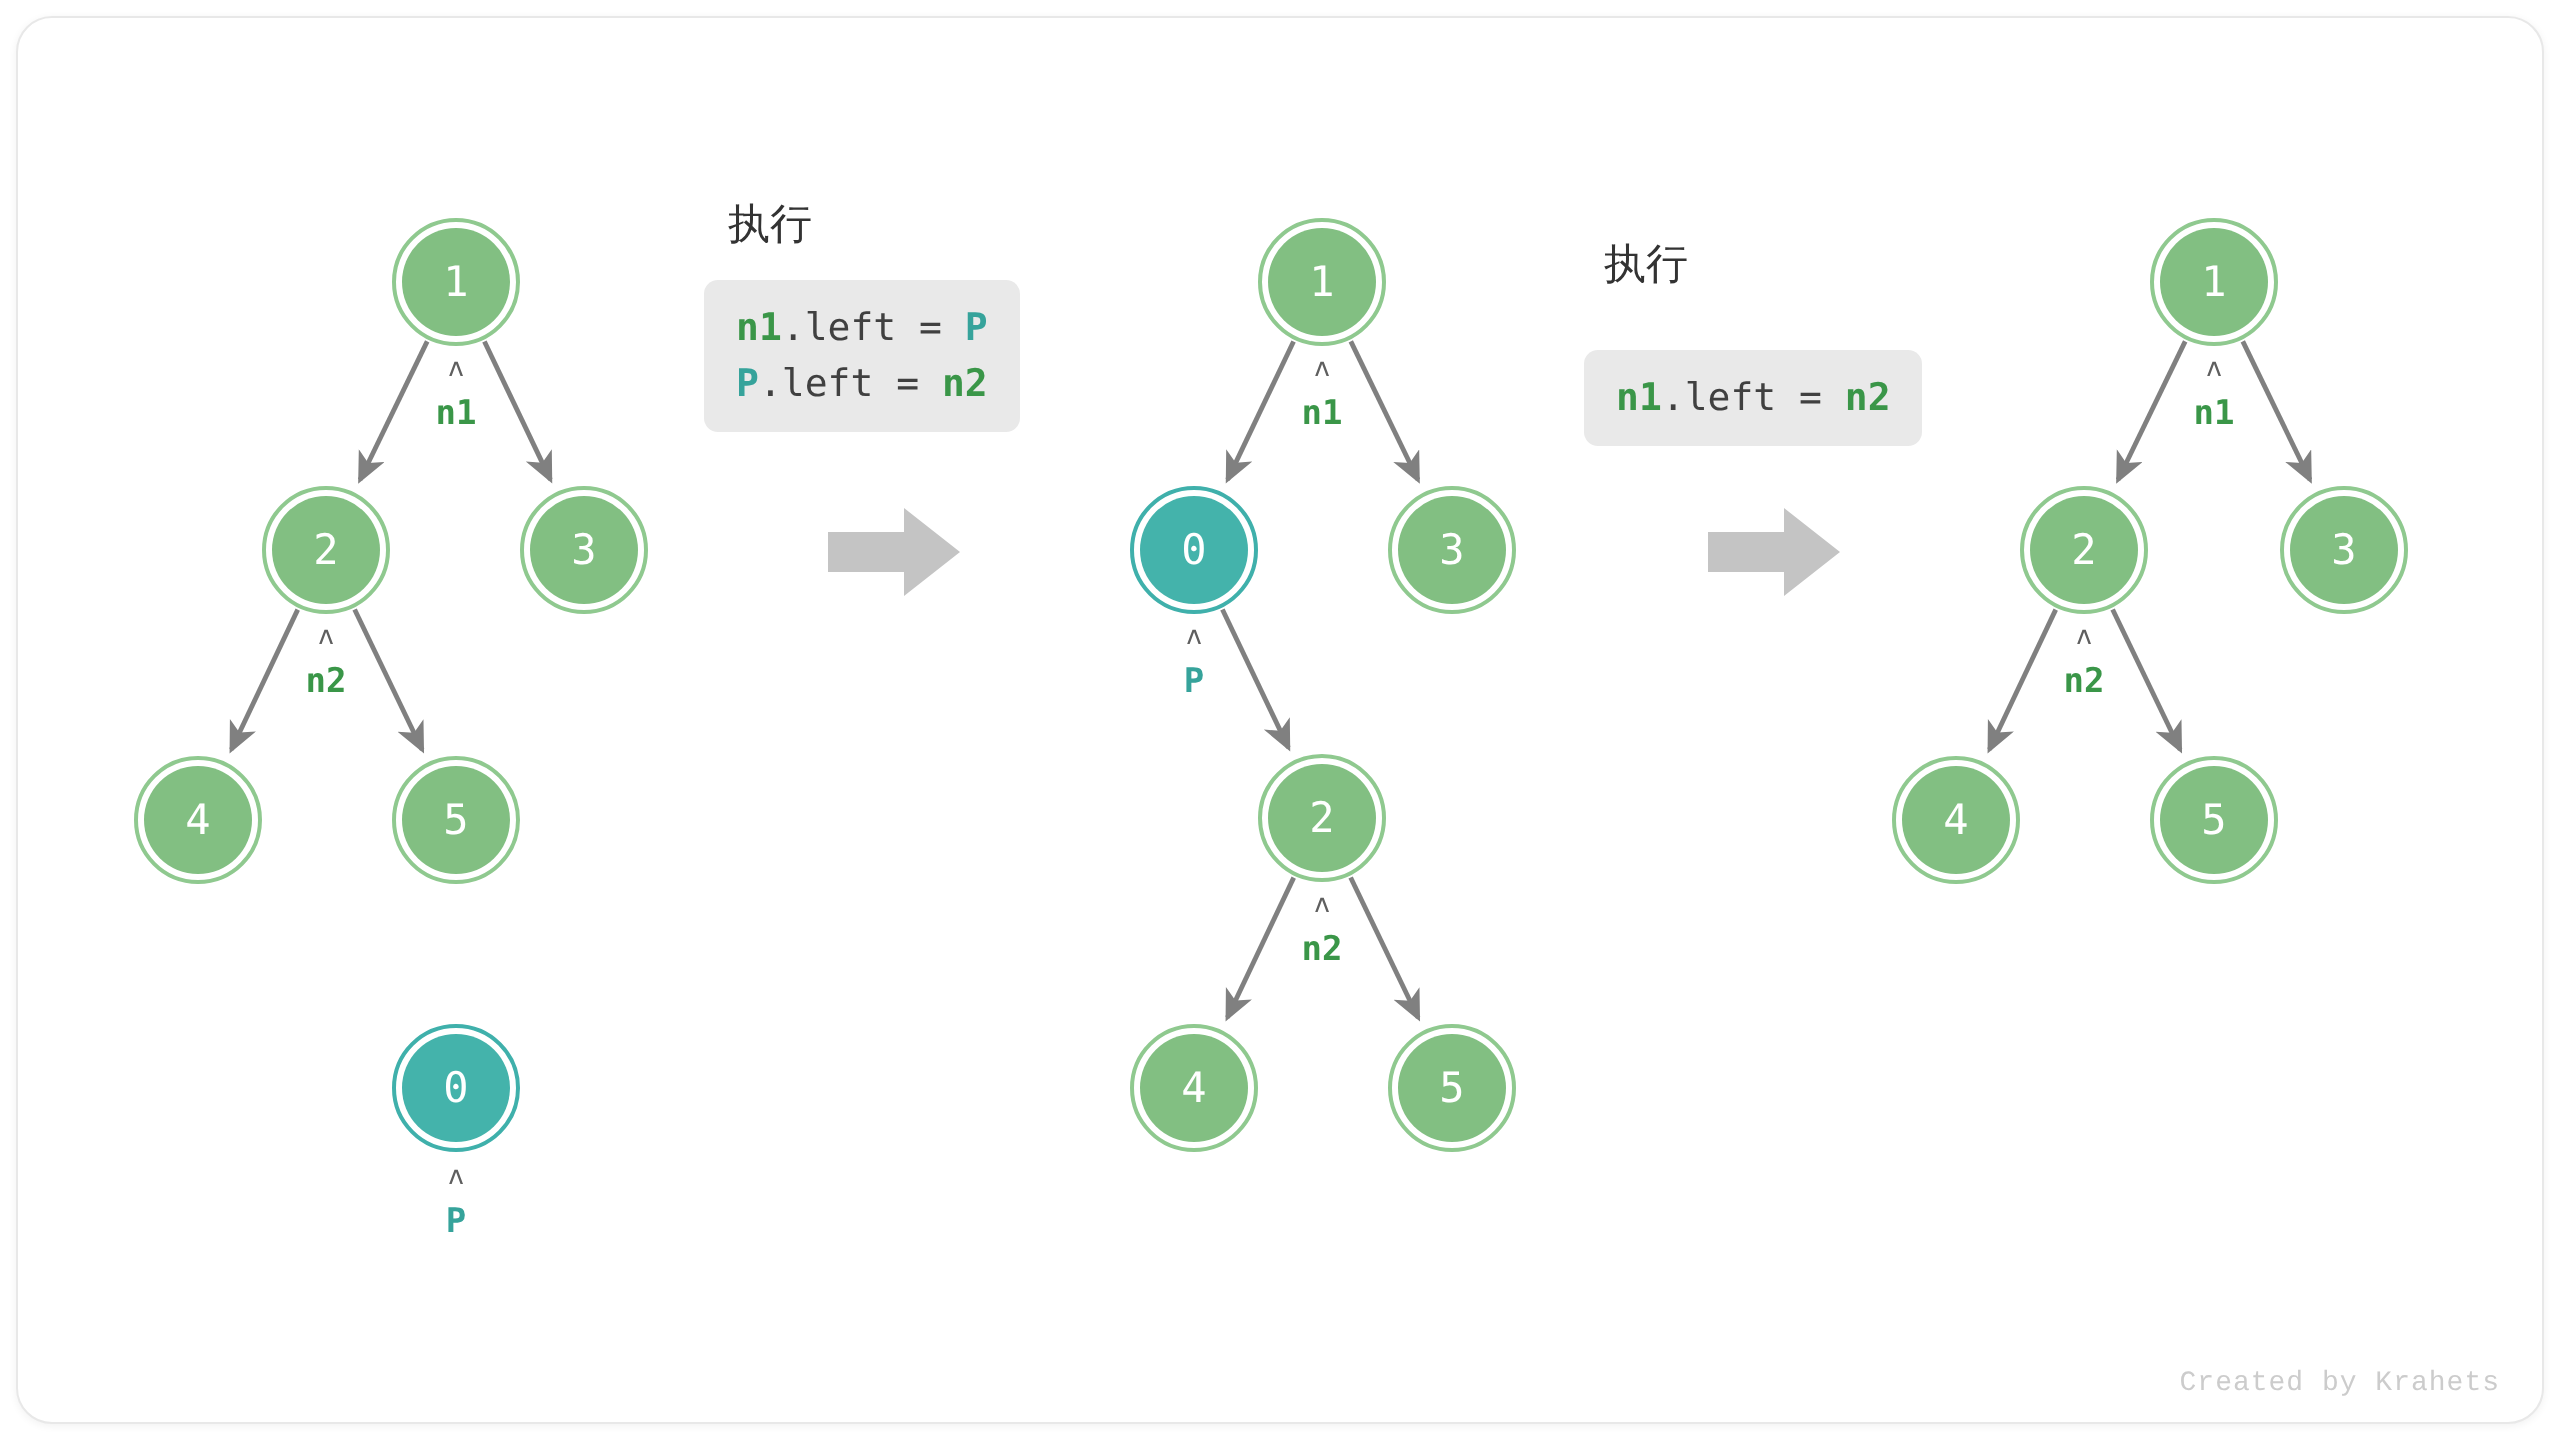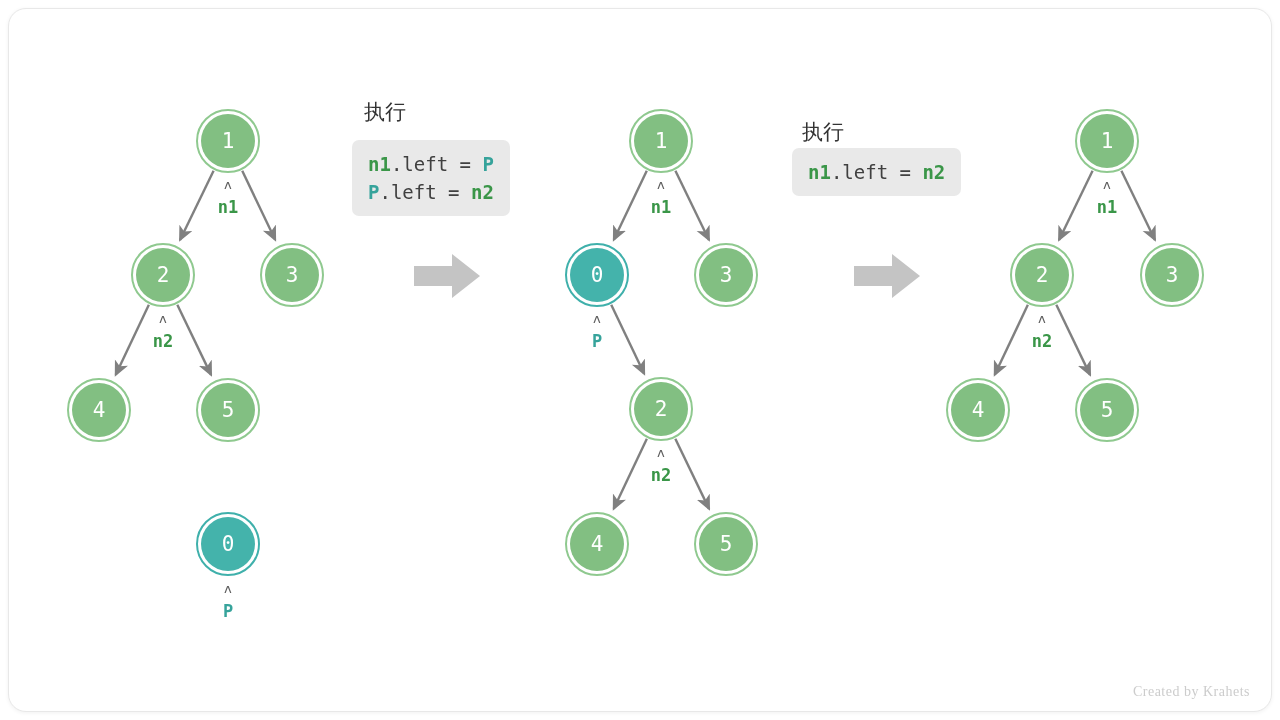--- a/index.html
+++ b/index.html
@@ -68,21 +68,21 @@
     font-size:19px;line-height:28px;white-space:pre;
   }
   .codebox .g{color:#3a9648;font-weight:bold;}
   .codebox .t{color:#36a39b;font-weight:bold;}
   .codebox .d{color:#404040;}
   
   .bigarrow{position:absolute;}
   
   .watermark{
     position:absolute;right:30px;bottom:20px;color:#cccccc;
-    font-family:Liberation Serif, serif;
+    font-family:Liberation Mono, monospace;
     font-size:14px;letter-spacing:.5px;white-space:nowrap;
   }
 </style>
 </head>
 <body>
 
 <div id="stage">
   <div class="card"></div>
 
   <svg class="edges" id="edge-layer">
@@ -225,21 +225,21 @@
       <div class="ptr" style="left: 1042px; top: 314px;">
         <span class="caret">ʌ</span>
         <span class="name">n2</span>
       </div>
     </div>
   <div id="steps-layer">
       <div class="steplabel" style="left: 364px; top: 98px;">执行</div>
       <div class="codebox" style="left: 352px; top: 140px;"><span class="g">n1</span><span class="d">.left = </span><span class="t">P</span>
 <span class="t">P</span><span class="d">.left = </span><span class="g">n2</span></div>
       <div class="steplabel" style="left: 802px; top: 118px;">执行</div>
-      <div class="codebox" style="left: 792px; top: 148px;"><span class="g">n1</span><span class="d">.left = </span><span class="g">n2</span></div>
+      <div class="codebox" style="left: 792px; top: 175px;"><span class="g">n1</span><span class="d">.left = </span><span class="g">n2</span></div>
     </div>
   <div id="arrows-layer">
       <svg class="bigarrow" width="66" height="48" viewBox="0 0 66 48" style="left: 414px; top: 252px;">
         <path d="M0,14 L38,14 L38,2 L66,24 L38,46 L38,34 L0,34 Z" fill="#c4c4c4"></path>
       </svg>
       <svg class="bigarrow" width="66" height="48" viewBox="0 0 66 48" style="left: 854px; top: 252px;">
         <path d="M0,14 L38,14 L38,2 L66,24 L38,46 L38,34 L0,34 Z" fill="#c4c4c4"></path>
       </svg>
     </div>
 

